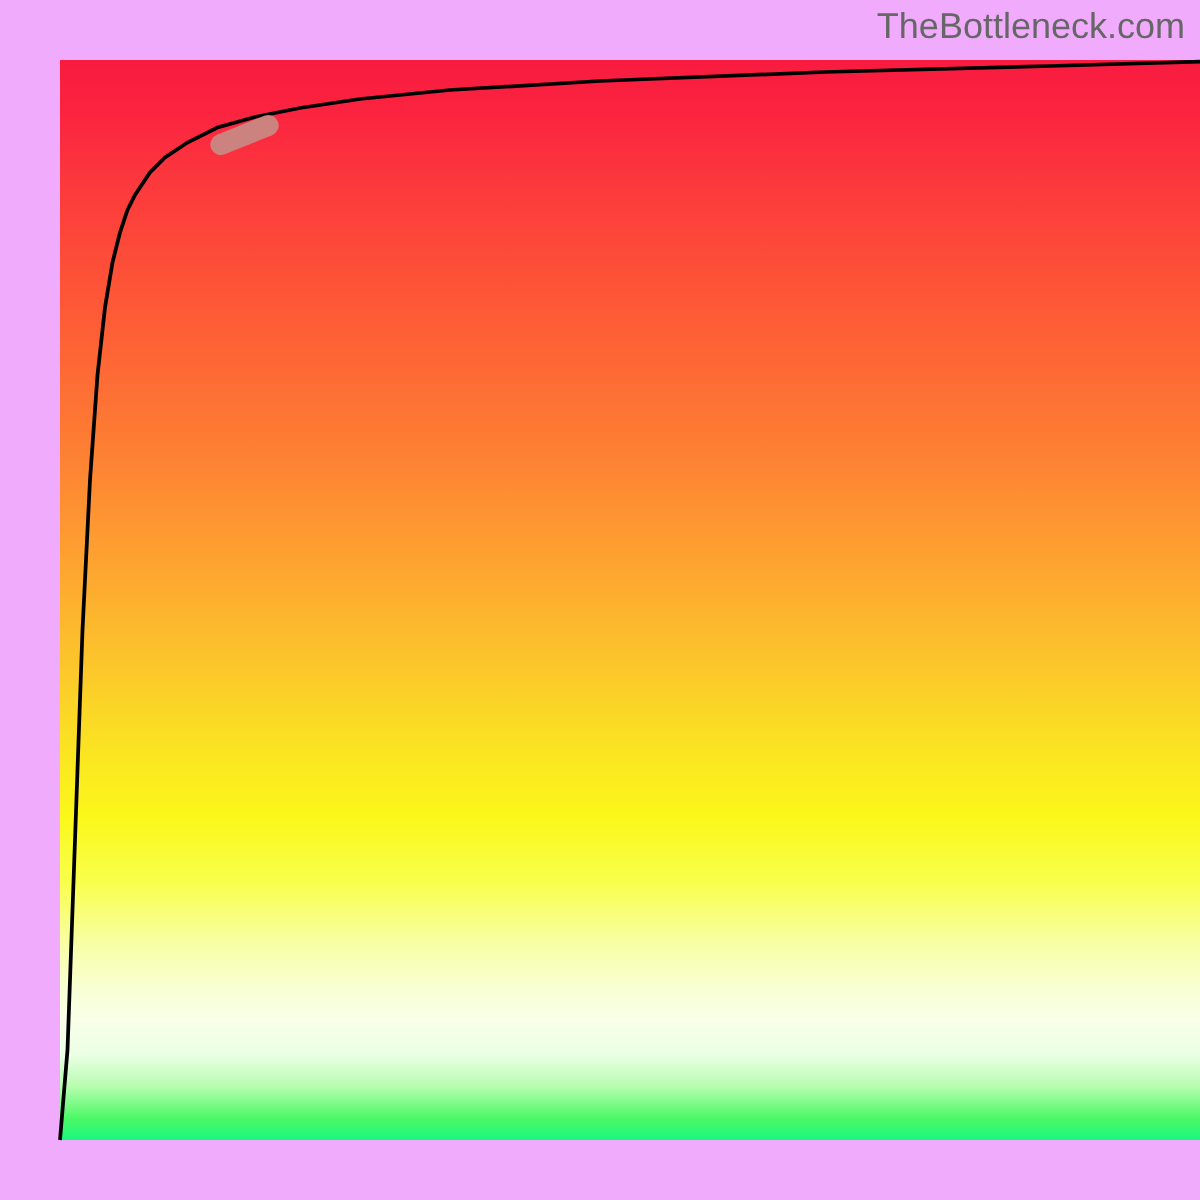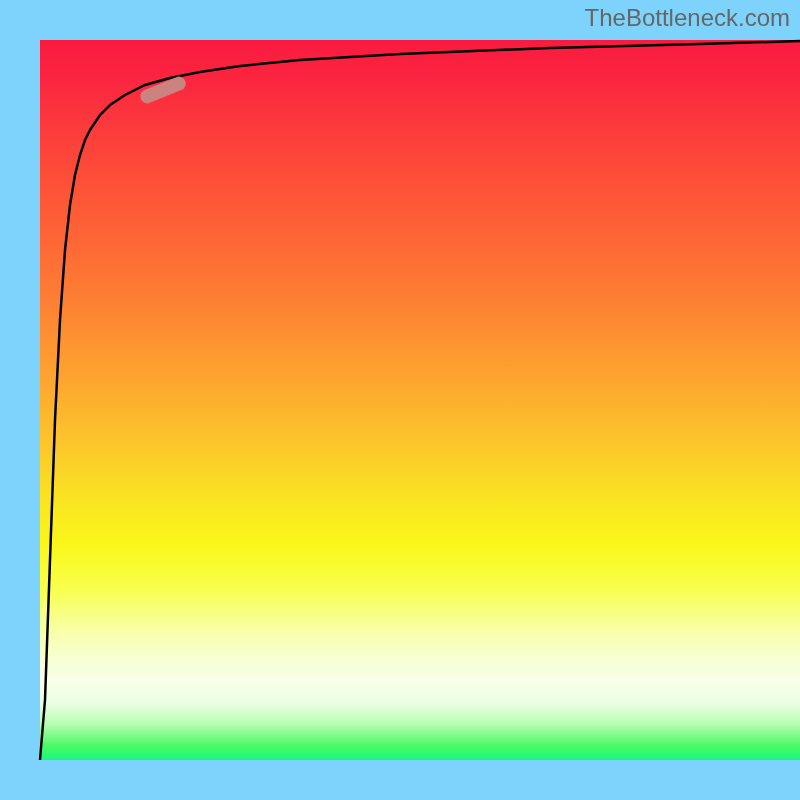--- a/index.html
+++ b/index.html
@@ -1,21 +1,21 @@
 <!DOCTYPE html>
 <html><head>
 <meta charset="utf-8">
 <style>
   * { margin: 0; padding: 0; box-sizing: border-box; }
   html, body { width: 800px; height: 800px; overflow: hidden; background: #000; }
   .container {
     width: 800px;
     height: 800px;
     position: relative;
-    background: #7dd3fc;
+    background: #f0abfc;
   }
   .watermark {
     position: absolute;
     top: 4px;
     right: 10px;
     font-family: Arial, Helvetica, sans-serif;
     font-size: 24px;
     color: #666666;
     font-weight: normal;
     z-index: 10;

